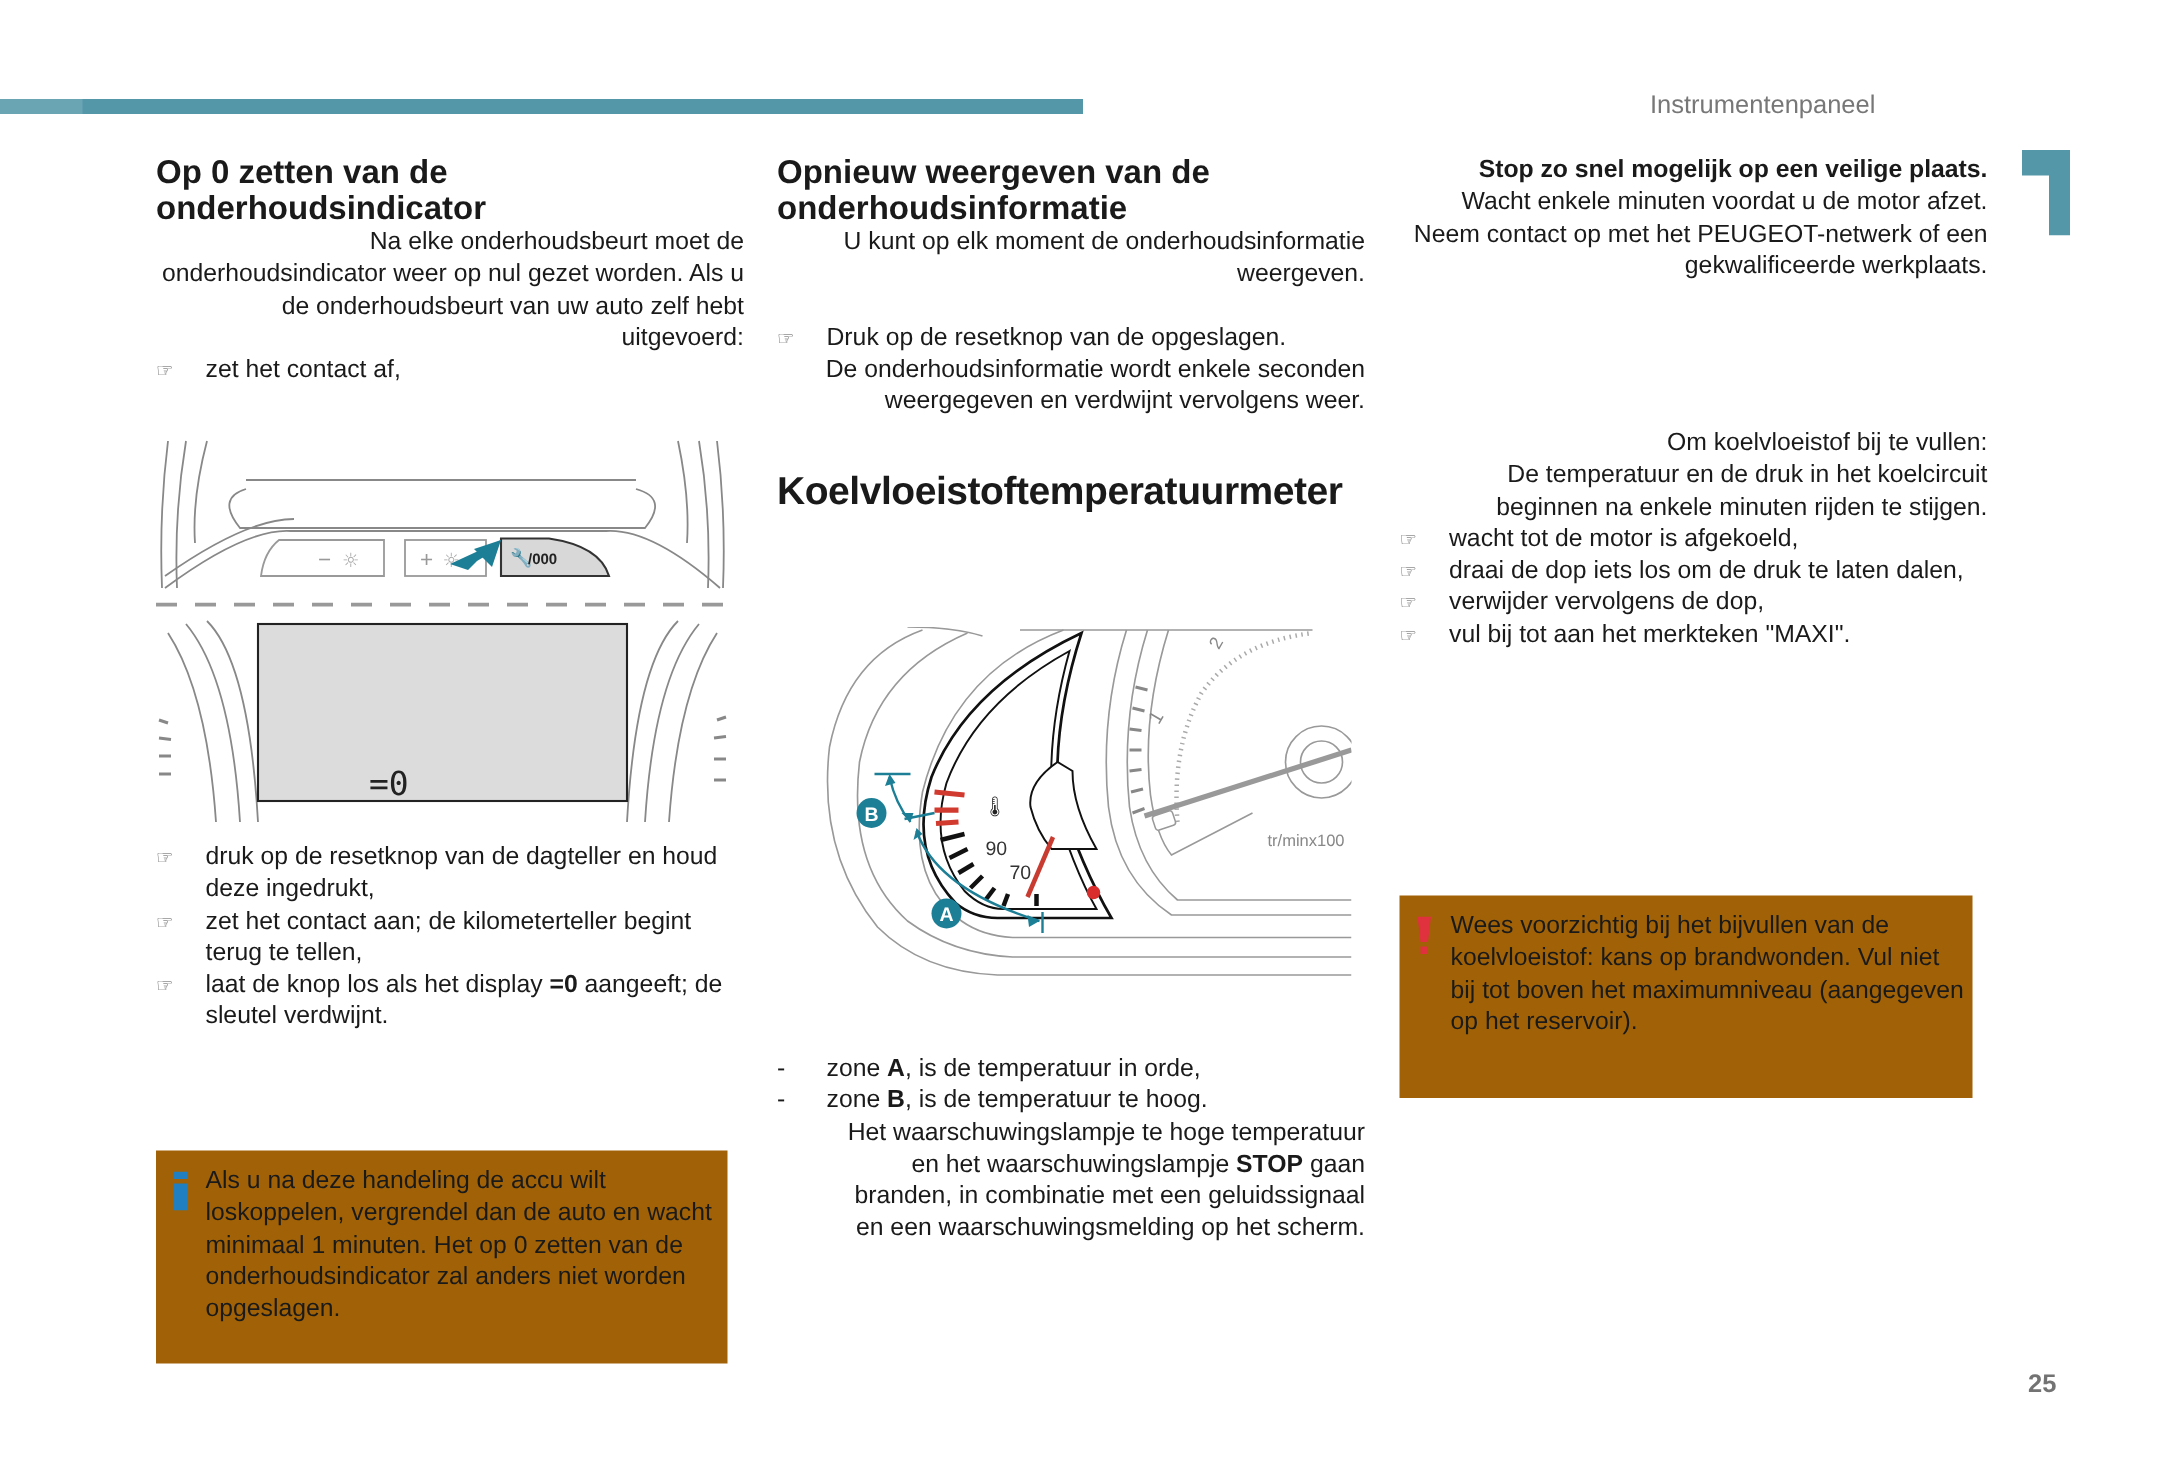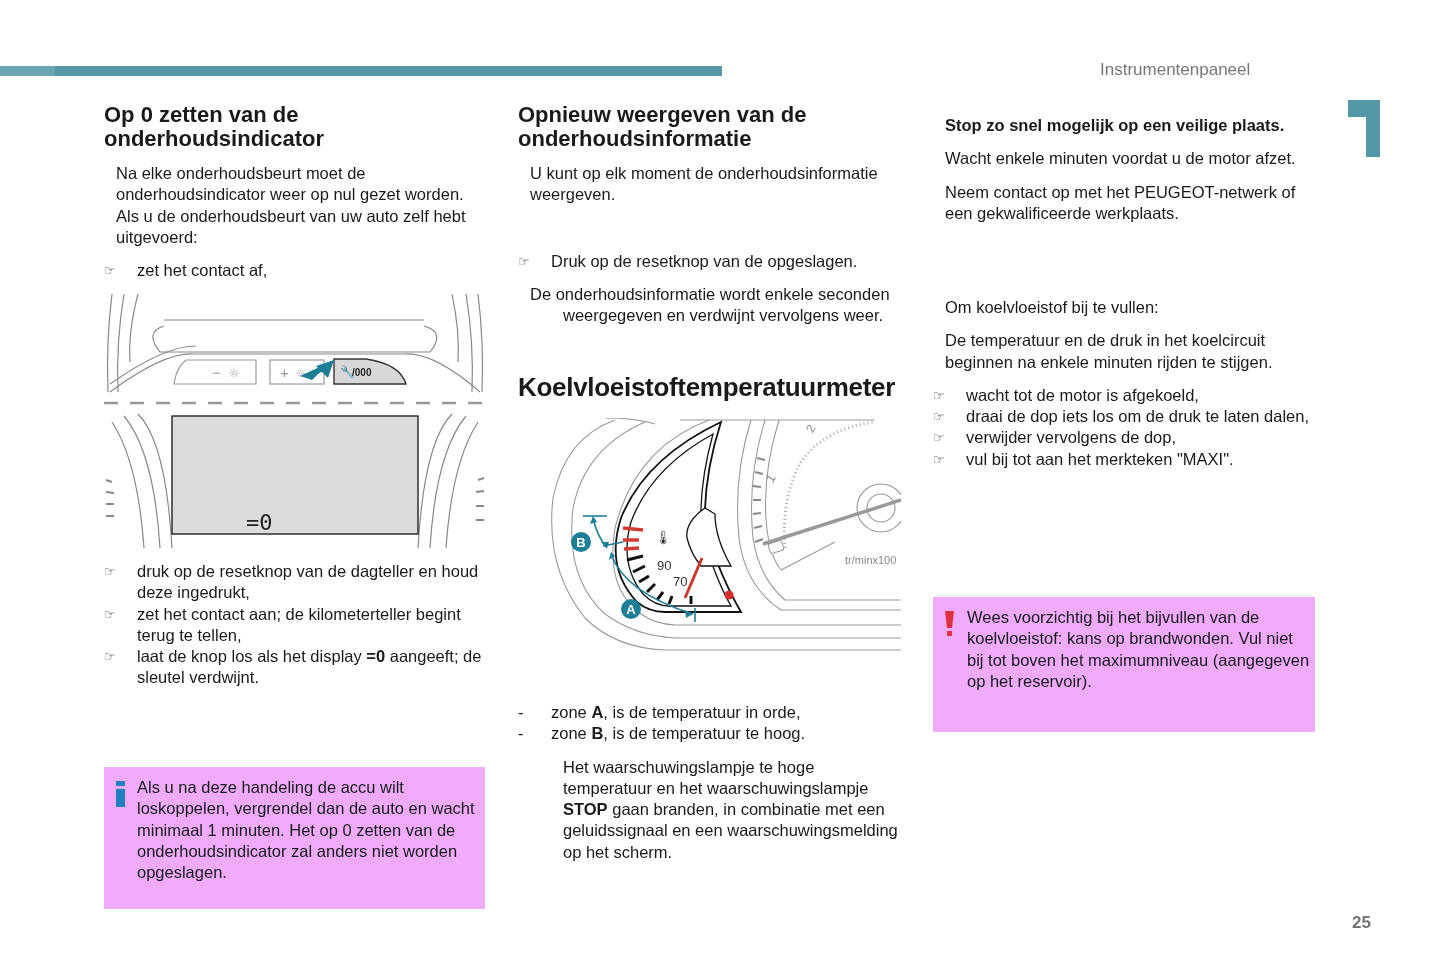--- a/index.html
+++ b/index.html
@@ -15,29 +15,29 @@
   .chapter-num { left: 1348px; top: 100px; width: 32px; height: 57px; }
   .page-num { left: 1352px; top: 913px; font-size: 17px; font-weight: bold; color: #737373; }
 
   .col { position: absolute; font-size: 16.5px; line-height: 21.3px; }
   .col1 { left: 104px; top: 103px; width: 392px; }
   .col2 { left: 518px; top: 103px; width: 392px; }
   .col3 { left: 933px; top: 103px; width: 392px; }
 
   h2 { margin: 0; font-size: 22px; line-height: 24px; font-weight: bold; }
   h1 { margin: 0; font-size: 26px; line-height: 30px; font-weight: bold; letter-spacing: -0.3px; }
-  p { margin: 12px; }
+  p { margin: 0; text-align: right; }
   .bul { position: relative; padding-left: 33px; }
   .bul .mark { position: absolute; left: 0; top: 0; font-size: 13px; color: #555; }
   .hang { padding-left: 33px; text-indent: -33px; }
   .dash { position: relative; padding-left: 33px; }
   .dash .mark { position: absolute; left: 0; top: 0; }
   b { font-weight: bold; }
 
-  .box { position: absolute; background: #f0abfc; }
+  .box { position: absolute; background: #a16207; }
   .box .icon { position: absolute; }
   .box .txt { position: absolute; font-size: 16.5px; line-height: 21.3px; }
 </style>
 </head>
 <body>
 
 <div class="abs topbar"></div>
 <div class="abs topbar-fade"></div>
 <div class="abs section-label">Instrumentenpaneel</div>
 <svg class="abs chapter-num" viewBox="0 0 32 57">

